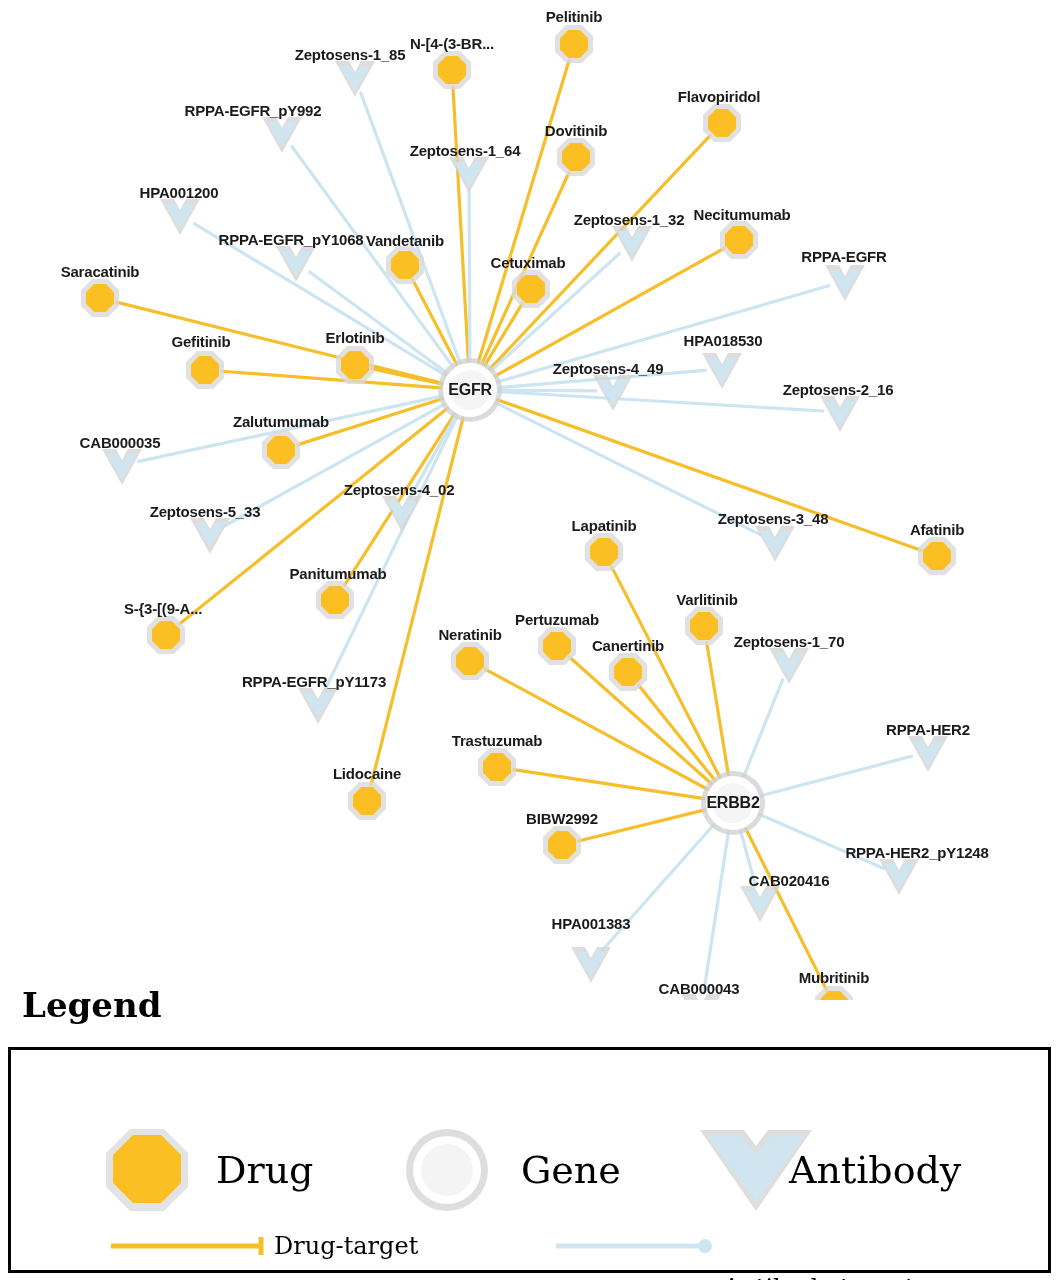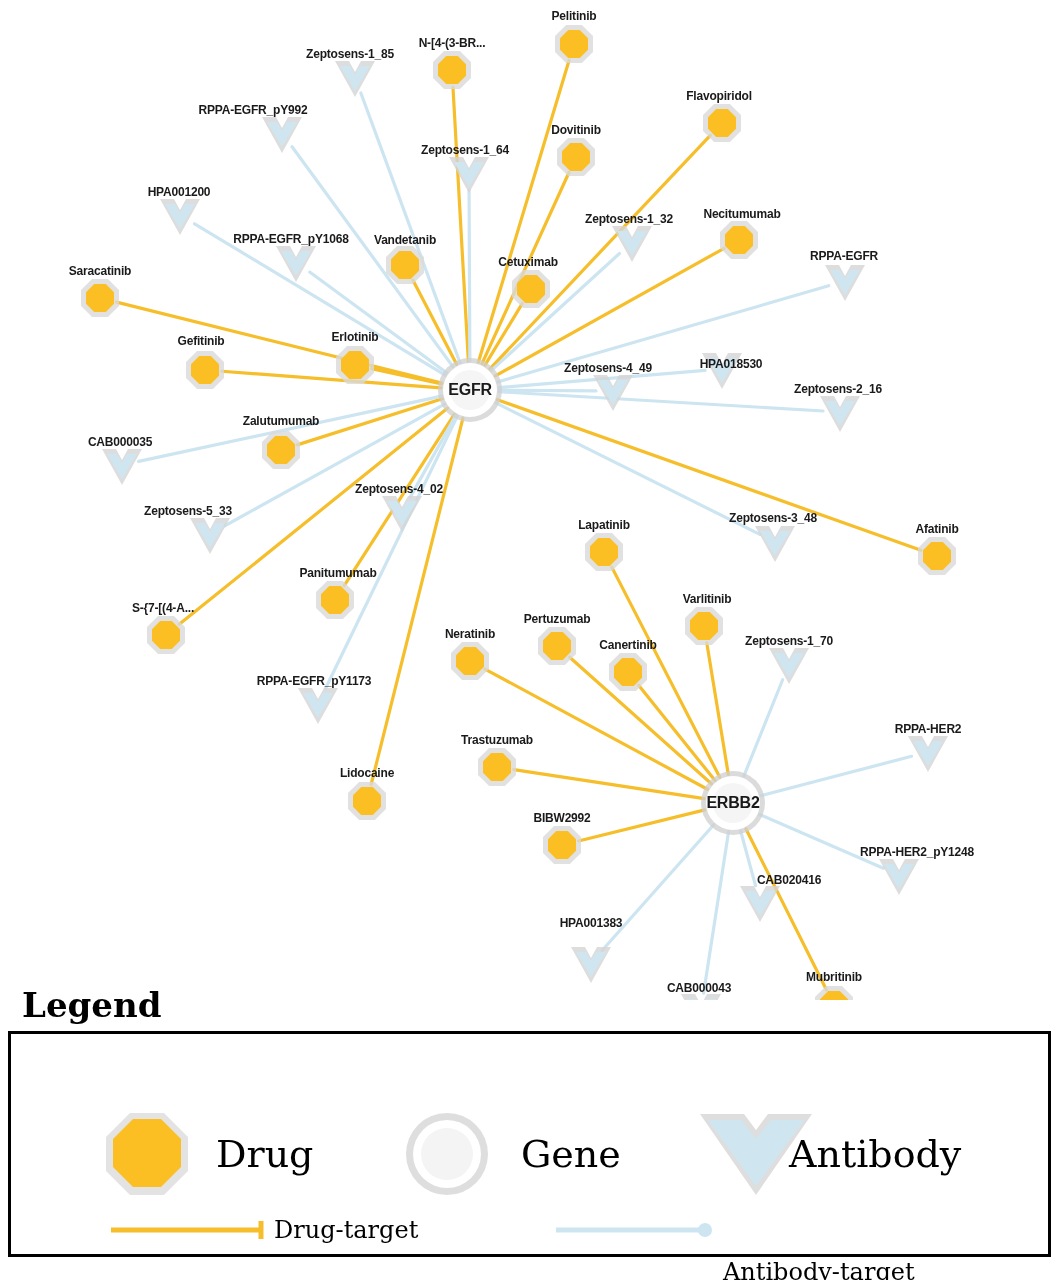--- a/index.html
+++ b/index.html
@@ -18,42 +18,42 @@
     position: absolute;
     left: 0;
     top: 0;
     width: 1059px;
     height: 1000px;
   }
   .node-label {
     position: absolute;
     font-family: "Liberation Sans", sans-serif;
     font-weight: bold;
-    font-size: 12px;
+    font-size: 15px;
     color: #1a1a1a;
     white-space: nowrap;
     transform: translate(-50%, -50%);
     letter-spacing: -0.2px;
   }
   .gene-label {
     font-size: 16px;
   }
   #legend-wrap {
     position: absolute;
     left: 0;
     top: 985px;
     width: 1059px;
   }
   #legend-title {
     font-family: "DejaVu Serif", serif;
     font-size: 34px;
     font-weight: bold;
     color: #000;
     margin-left: 22px;
-    margin-bottom: 6px;
+    margin-bottom: 22px;
   }
   #legend-box {
     margin: 0 8px 0 8px;
     border: 3px solid #000;
     height: 220px;
     position: relative;
     background: #fff;
   }
   .legend-item-label {
     font-family: "DejaVu Serif", serif;
@@ -319,41 +319,41 @@
       <div class="node-label" style="left: 405px; top: 240px;">Vandetanib</div>
       <div class="node-label" style="left: 528px; top: 262px; text-align: center;">Cetuximab</div>
       <div class="node-label" style="left: 100px; top: 271px;">Saracatinib</div>
       <div class="node-label" style="left: 201px; top: 341px;">Gefitinib</div>
       <div class="node-label" style="left: 355px; top: 337px;">Erlotinib</div>
       <div class="node-label" style="left: 281px; top: 421px;">Zalutumumab</div>
       <div class="node-label" style="left: 937px; top: 529px;">Afatinib</div>
       <div class="node-label" style="left: 604px; top: 525px;">Lapatinib</div>
       <div class="node-label" style="left: 707px; top: 599px;">Varlitinib</div>
       <div class="node-label" style="left: 338px; top: 573px;">Panitumumab</div>
-      <div class="node-label" style="left: 163px; top: 608px;">S-{7-[(4-A...</div>
+      <div class="node-label" style="left: 163px; top: 608px;">S-{3-[(9-A...</div>
       <div class="node-label" style="left: 557px; top: 619px;">Pertuzumab</div>
       <div class="node-label" style="left: 470px; top: 634px;">Neratinib</div>
       <div class="node-label" style="left: 628px; top: 645px;">Canertinib</div>
       <div class="node-label" style="left: 497px; top: 740px;">Trastuzumab</div>
       <div class="node-label" style="left: 367px; top: 773px;">Lidocaine</div>
       <div class="node-label" style="left: 562px; top: 818px;">BIBW2992</div>
       <div class="node-label" style="left: 834px; top: 977px;">Mubritinib</div>
       <div class="node-label" style="left: 350px; top: 54px;">Zeptosens-1_85</div>
       <div class="node-label" style="left: 253px; top: 110px;">RPPA-EGFR_pY992</div>
       <div class="node-label" style="left: 465px; top: 150px;">Zeptosens-1_64</div>
       <div class="node-label" style="left: 179px; top: 192px;">HPA001200</div>
       <div class="node-label" style="left: 629px; top: 219px;">Zeptosens-1_32</div>
       <div class="node-label" style="left: 291px; top: 239px;">RPPA-EGFR_pY1068</div>
       <div class="node-label" style="left: 844px; top: 256px;">RPPA-EGFR</div>
-      <div class="node-label" style="left: 723px; top: 364px; margin-left: 8px;">HPA018530</div>
+      <div class="node-label" style="left: 723px; top: 340px;">HPA018530</div>
       <div class="node-label" style="left: 608px; top: 368px;">Zeptosens-4_49</div>
       <div class="node-label" style="left: 838px; top: 389px;">Zeptosens-2_16</div>
       <div class="node-label" style="left: 120px; top: 442px;">CAB000035</div>
       <div class="node-label" style="left: 399px; top: 489px;">Zeptosens-4_02</div>
-      <div class="node-label" style="left: 188px; top: 511px;">Zeptosens-5_33</div>
+      <div class="node-label" style="left: 205px; top: 511px;">Zeptosens-5_33</div>
       <div class="node-label" style="left: 773px; top: 518px;">Zeptosens-3_48</div>
       <div class="node-label" style="left: 789px; top: 641px;">Zeptosens-1_70</div>
       <div class="node-label" style="left: 314px; top: 681px;">RPPA-EGFR_pY1173</div>
       <div class="node-label" style="left: 928px; top: 729px;">RPPA-HER2</div>
       <div class="node-label" style="left: 917px; top: 852px;">RPPA-HER2_pY1248</div>
       <div class="node-label" style="left: 789px; top: 880px;">CAB020416</div>
       <div class="node-label" style="left: 591px; top: 923px;">HPA001383</div>
       <div class="node-label" style="left: 699px; top: 988px;">CAB000043</div>
       <div class="node-label gene-label" style="left: 470px; top: 390px;">EGFR</div>
       <div class="node-label gene-label" style="left: 733px; top: 803px;">ERBB2</div>

